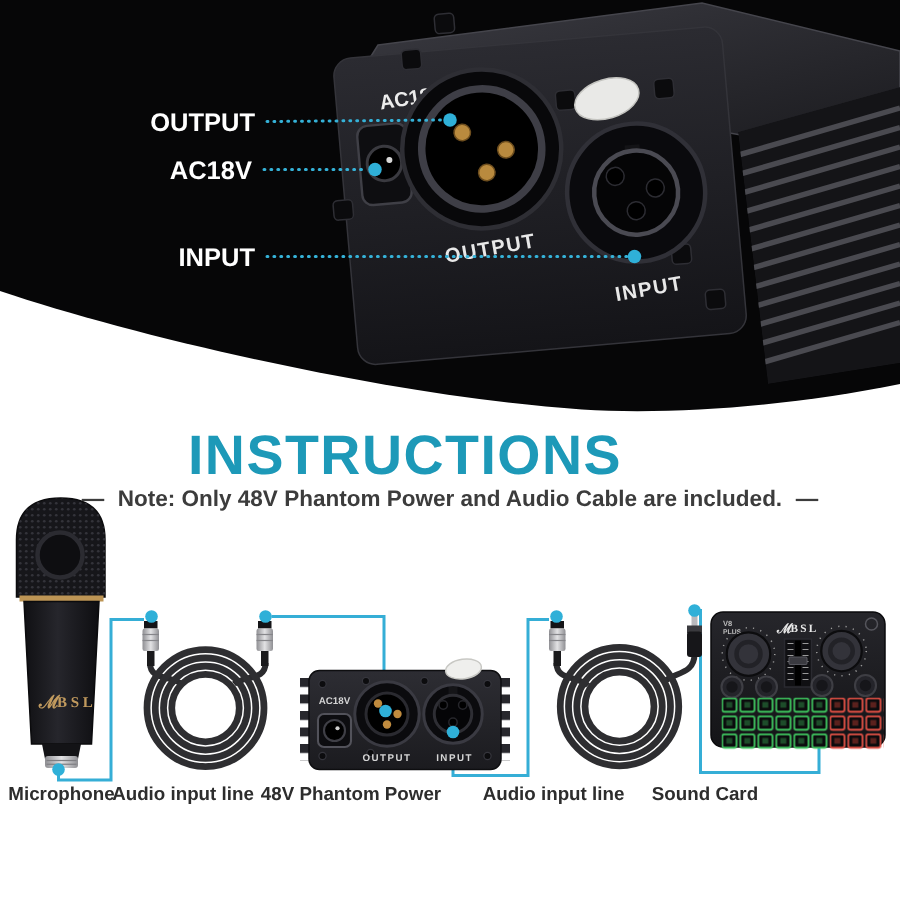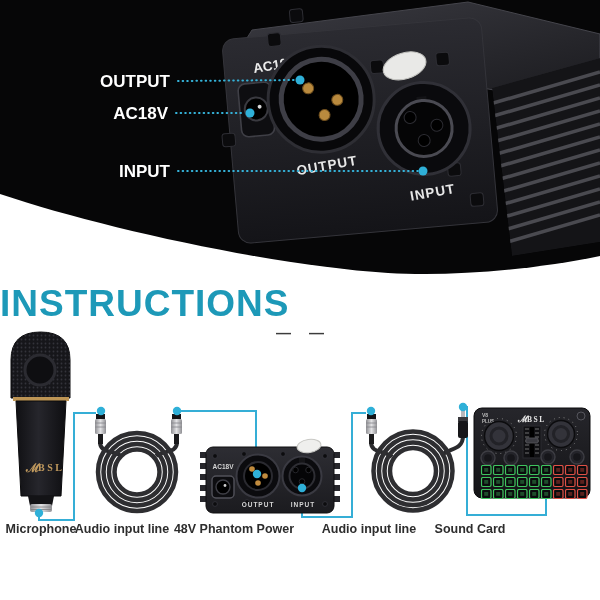--- a/index.html
+++ b/index.html
@@ -1,19 +1,19 @@
 <!DOCTYPE html>
 <html><head>
 <meta charset="utf-8">
 <style>
   html,body{margin:0;padding:0;background:#ffffff;}
   #canvas{position:relative;width:600px;height:600px;background:#ffffff;overflow:hidden;
           font-family:"Liberation Sans",sans-serif;}
   #photo-section{position:absolute;top:0;left:0;width:600px;height:282px;}
-  #title-row{position:absolute;top:283px;left:0;width:540px;}
+  #title-row{position:absolute;top:283px;left:0;width:540px;text-align:center;}
   #title-row h1{margin:0;font-size:37px;font-weight:bold;color:#1d99b8;letter-spacing:1px;
                 font-family:"Liberation Sans",sans-serif;}
   #note-row{position:absolute;top:324px;left:0;width:600px;display:flex;justify-content:center;
             align-items:center;color:#3c3c3c;font-size:15px;font-weight:600;z-index:3;}
   #note-row .dash{margin:0 9px;color:#3c3c3c;font-weight:bold;}
   #diagram-section{position:absolute;top:330px;left:0;width:600px;height:220px;}
   svg text{font-family:"Liberation Sans",sans-serif;}
   .serifgold{font-family:"Liberation Serif",serif;}
 </style>
 </head>
@@ -117,20 +117,21 @@
     </g>
   </g>
 </svg>
 </div>
 
 <div id="title-row">
   <h1>INSTRUCTIONS</h1>
 </div>
 <div id="note-row">
   <span class="dash">—</span>
+  <span>Note: Only 48V Phantom Power and Audio Cable are included.</span>
   <span class="dash">—</span>
 </div>
 
 <div id="diagram-section">
 <svg width="600" height="220" viewBox="0 0 600 220">
   <defs>
     <linearGradient id="micGrad" x1="0" y1="0" x2="1" y2="0">
       <stop offset="0" stop-color="#101013"></stop>
             <stop offset="0.45" stop-color="#26262c"></stop>
             <stop offset="1" stop-color="#0e0e11"></stop>

